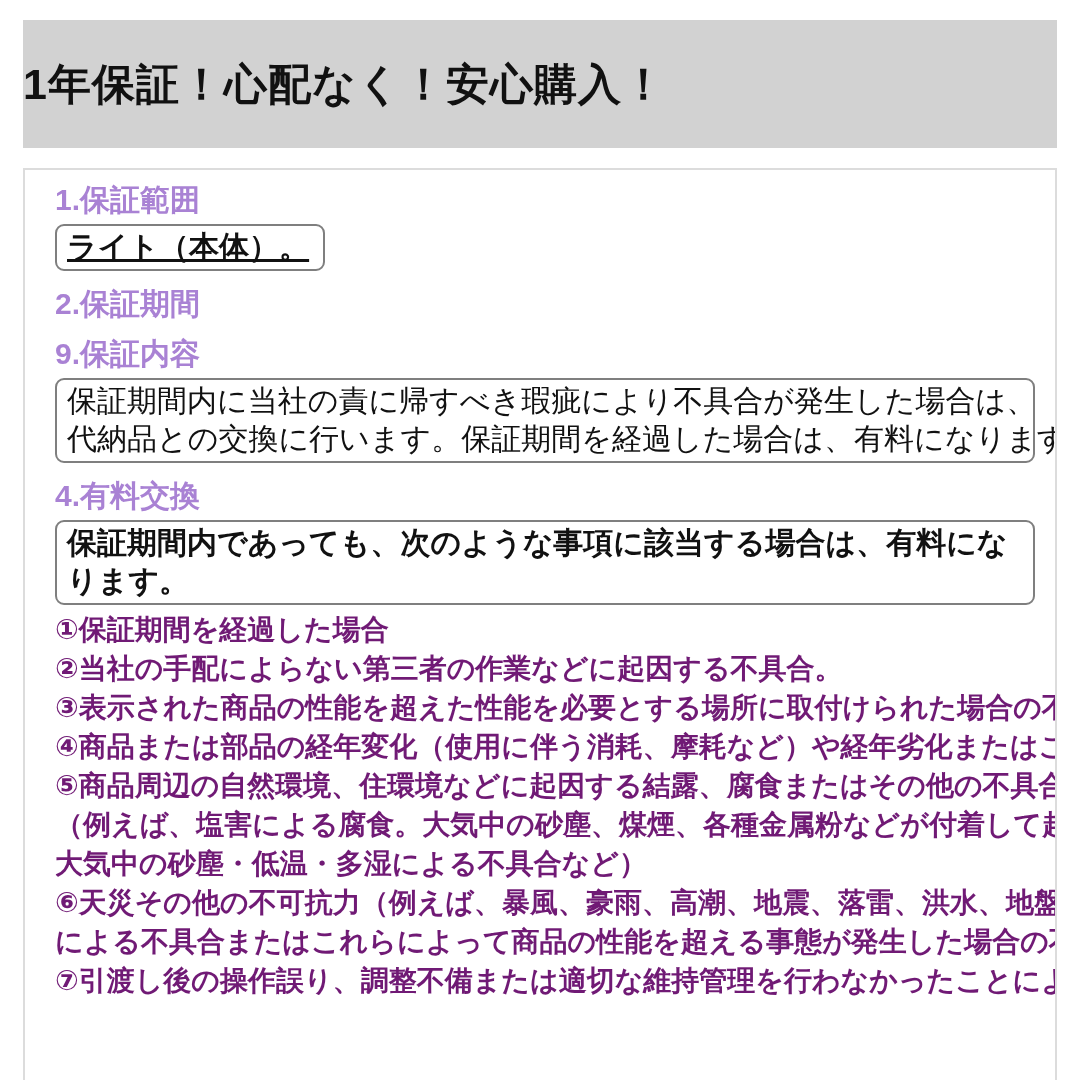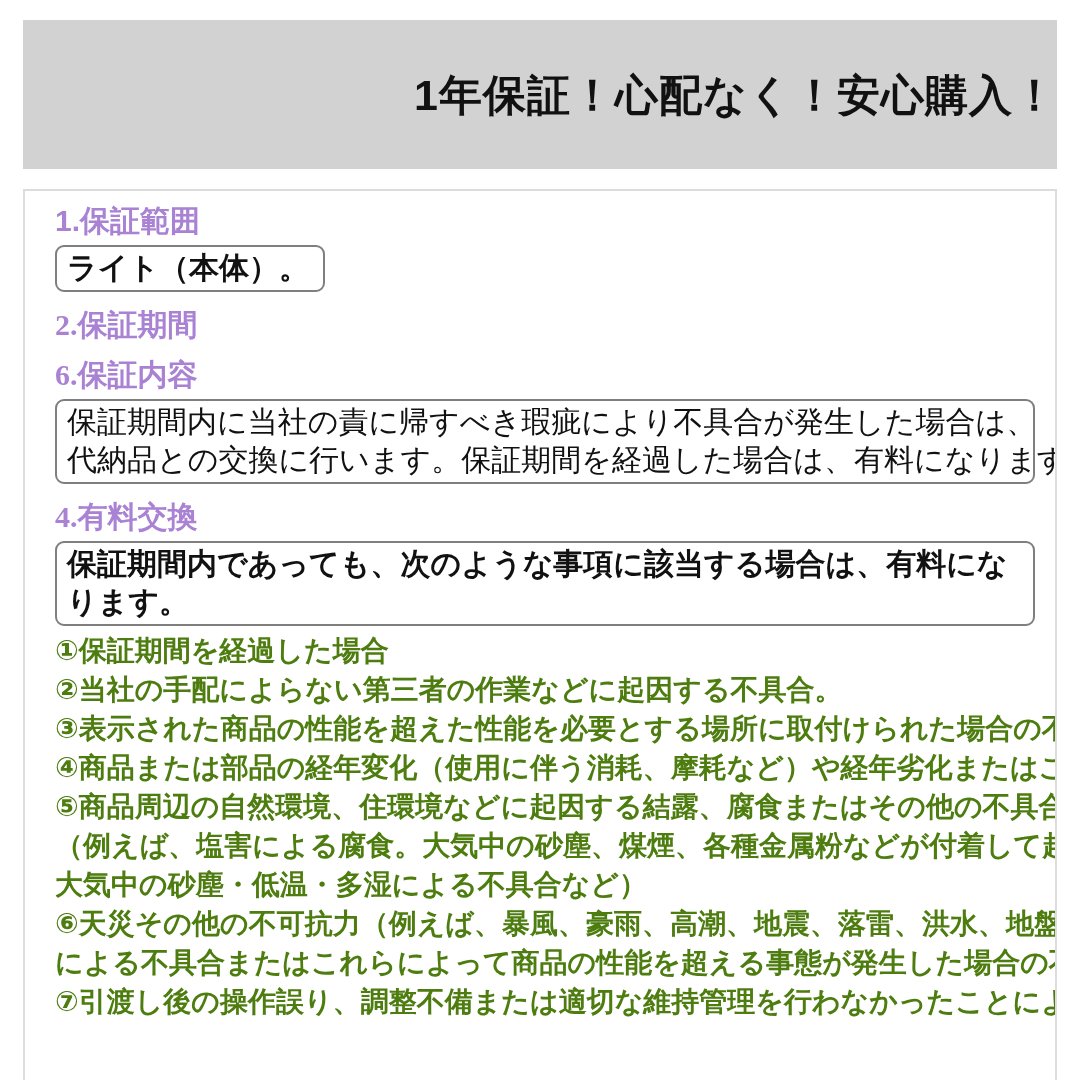--- a/index.html
+++ b/index.html
@@ -9,25 +9,25 @@
     font-family: "Liberation Sans", "DejaVu Sans", sans-serif;
     overflow: hidden;
   }
   .page {
     width: 1080px; height: 1080px;
     padding: 20px 23px 18px 23px;
   }
   
   .header-banner {
     background: #d2d2d2;
-    height: 149px;
+    height: 128px;
     display: flex;
     flex-direction: column;
     justify-content: center;
-    align-items: flex-end;
+    align-items: flex-start;
     text-align: center;
   }
   .header-line {
     font-size: 43px;
     font-weight: bold;
     color: #111111;
     line-height: 56px;
     letter-spacing: 1px;
   }
   
@@ -39,45 +39,45 @@
     padding: 13px 16px 10px 30px;
     overflow: hidden;
   }
   .sec-heading {
     font-size: 30px;
     font-weight: bold;
     color: #a982d4;
     line-height: 34px;
     margin-bottom: 7px;
   }
-  .sec-heading.spaced { margin-top: 16px; font-family: Liberation Serif, serif; }
+  .sec-heading.spaced { margin-top: 16px; }
   .value-box {
     border: 2px solid #7f7f7f;
     border-radius: 9px;
     background: #ffffff;
     font-size: 30px;
     font-weight: bold;
     color: #111111;
     line-height: 38px;
     padding: 2px 14px 3px 10px;
   }
-  .value-box.inline { display: inline-block; }
+  .value-box.inline { display: inline-block; text-decoration: underline; }
   .value-box.block { display: block; margin-right: 4px; }
   .box-line {
     font-size: 30px;
     font-weight: normal;
     color: #111111;
     line-height: 38px;
     white-space: nowrap;
   }
   .list-area { margin-top: 5px; }
   .list-line {
     font-size: 28px;
     font-weight: bold;
-    color: #4d7c0f;
+    color: #701a75;
     line-height: 39px;
     white-space: nowrap;
   }
 </style>
 </head>
 <body>
 
 <div class="page">
 
   <div class="header-banner">
@@ -91,21 +91,21 @@
       <div class="value-box inline">
         <span>ライト（本体）。</span>
       </div>
     </section>
 
     <section>
       <div class="sec-heading spaced">2.保証期間</div>
     </section>
 
     <section>
-      <div class="sec-heading spaced">6.保証内容</div>
+      <div class="sec-heading spaced">9.保証内容</div>
       <div class="value-box block">
         <div class="box-line">保証期間内に当社の責に帰すべき瑕疵により不具合が発生した場合は、</div>
         <div class="box-line">代納品との交換に行います。保証期間を経過した場合は、有料になります。</div>
       </div>
     </section>
 
     <section>
       <div class="sec-heading spaced">4.有料交換</div>
       <div class="value-box block">
         <span>保証期間内であっても、次のような事項に該当する場合は、有料になります。</span>

